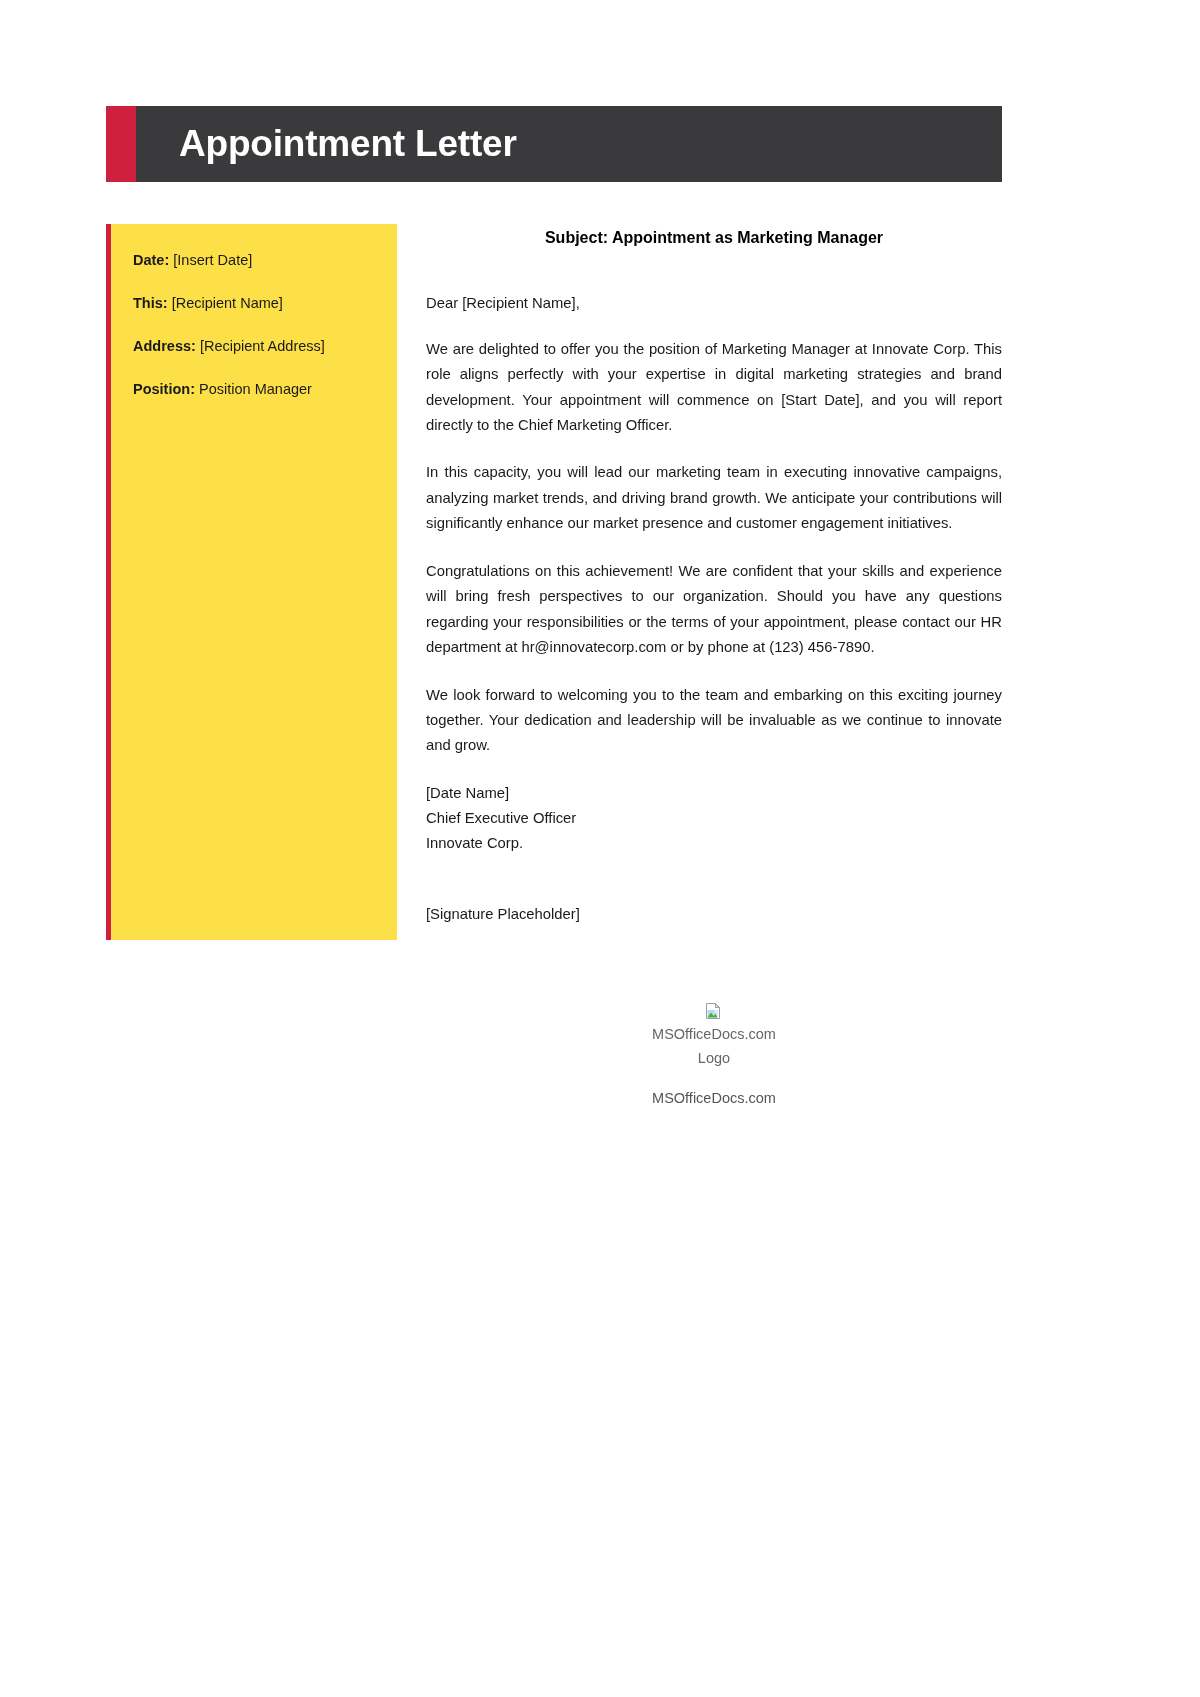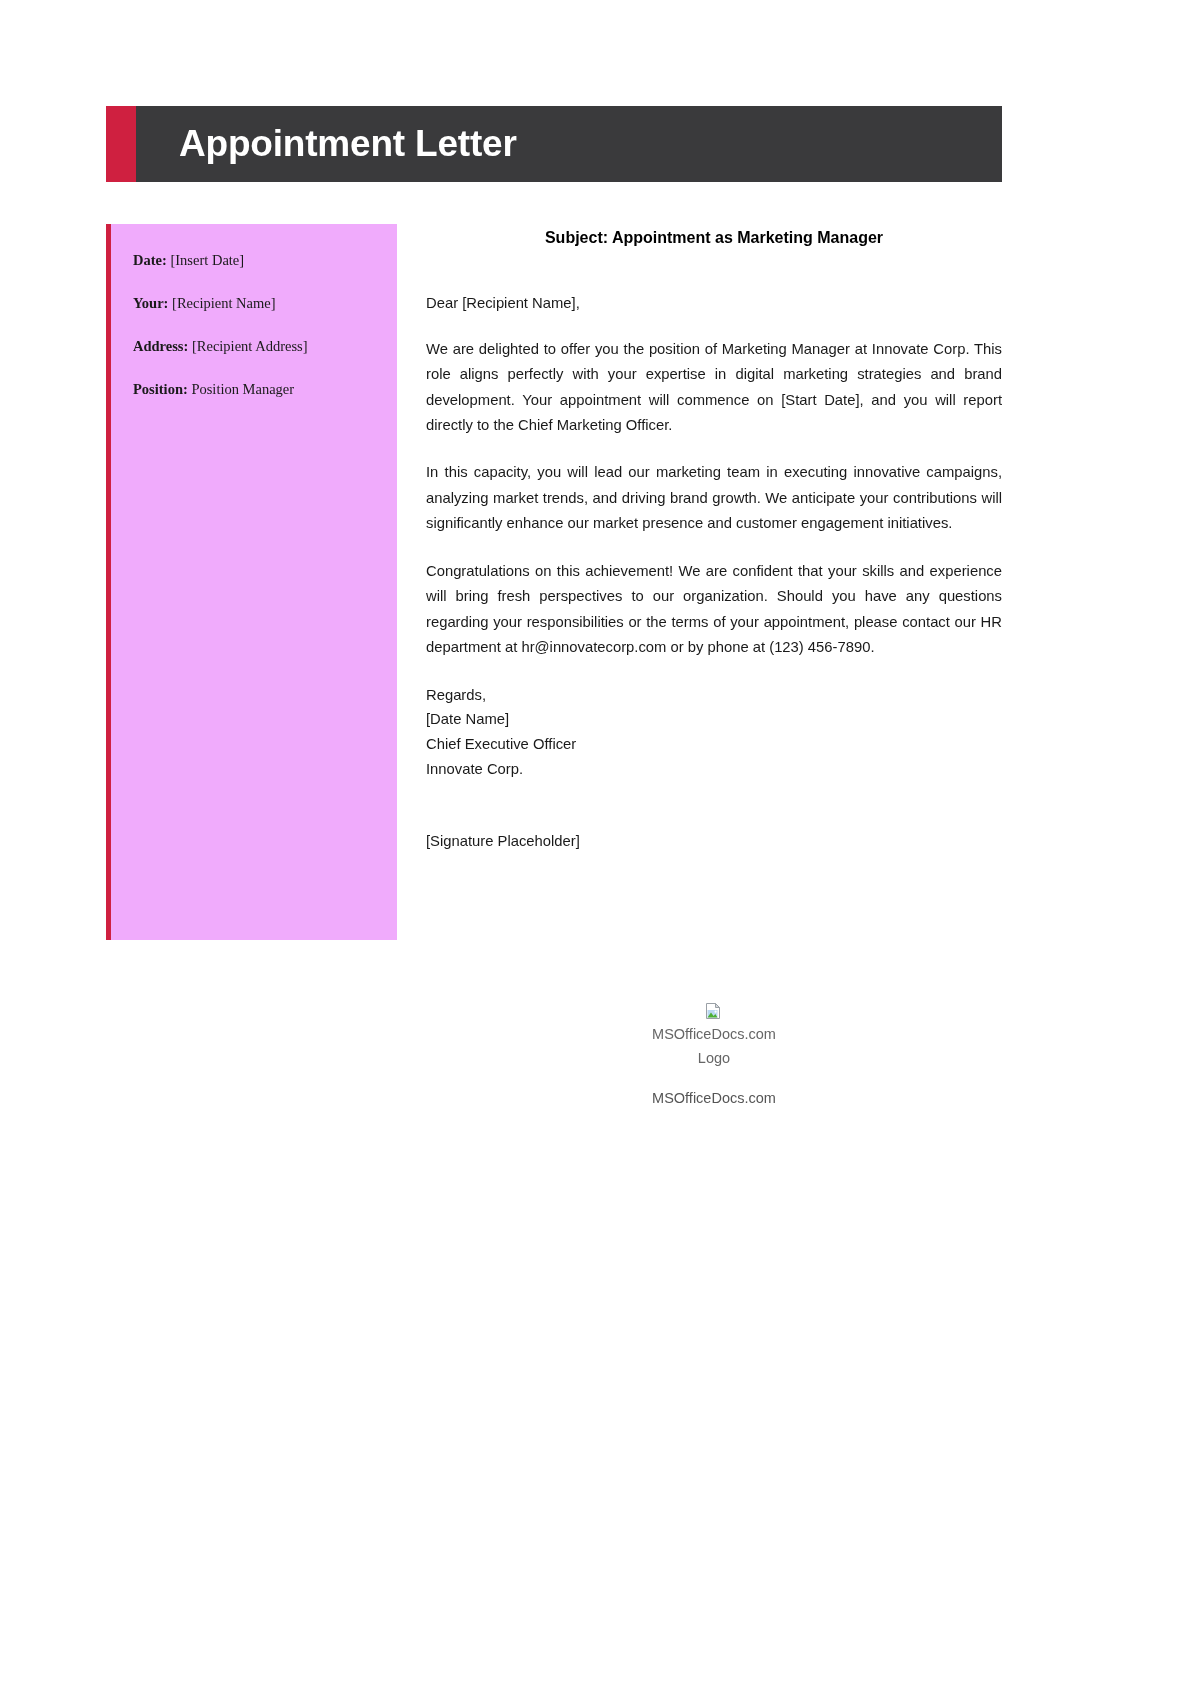--- a/index.html
+++ b/index.html
@@ -60,24 +60,23 @@
     top: 224px;
     width: 896px;
   }
 
   .sidebar {
     position: absolute;
     left: 0px;
     top: 0px;
     width: 291px;
     height: 716px;
-    background: #f0abfc;
+    background: #fde047;
     border-left: 5px solid #cf2040;
     box-sizing: border-box;
-    font-family: Liberation Serif, serif;
   }
   .sidebar-inner {
     padding: 26px 18px 0 22px;
   }
   .meta-row {
     font-size: 14.5px;
     line-height: 1.45;
     color: #1a1a1a;
     margin-bottom: 22px;
   }
@@ -173,21 +172,21 @@
 
     <aside class="sidebar">
       <div class="sidebar-inner">
 
         <div class="meta-row">
           <span class="meta-label">Date:</span>
           <span class="meta-value">[Insert Date]</span>
         </div>
 
         <div class="meta-row">
-          <span class="meta-label">Your:</span>
+          <span class="meta-label">This:</span>
           <span class="meta-value">[Recipient Name]</span>
         </div>
 
         <div class="meta-row">
           <span class="meta-label">Address:</span>
           <span class="meta-value">[Recipient Address]</span>
         </div>
 
         <div class="meta-row">
           <span class="meta-label">Position:</span>
@@ -199,23 +198,23 @@
 
     <main class="letter">
 
       <div class="subject">Subject: Appointment as Marketing Manager</div>
 
       <p class="salutation">Dear [Recipient Name],</p>
 
       <p class="para">We are delighted to offer you the position of Marketing Manager at Innovate Corp. This role aligns perfectly with your expertise in digital marketing strategies and brand development. Your appointment will commence on [Start Date], and you will report directly to the Chief Marketing Officer.</p>
       <p class="para">In this capacity, you will lead our marketing team in executing innovative campaigns, analyzing market trends, and driving brand growth. We anticipate your contributions will significantly enhance our market presence and customer engagement initiatives.</p>
       <p class="para">Congratulations on this achievement! We are confident that your skills and experience will bring fresh perspectives to our organization. Should you have any questions regarding your responsibilities or the terms of your appointment, please contact our HR department at hr@innovatecorp.com or by phone at (123) 456-7890.</p>
+      <p class="para">We look forward to welcoming you to the team and embarking on this exciting journey together. Your dedication and leadership will be invaluable as we continue to innovate and grow.</p>
 
       <div class="signoff">
-        <div>Regards,</div>
         <div>[Date Name]</div>
         <div>Chief Executive Officer</div>
         <div>Innovate Corp.</div>
       </div>
 
       <div class="sig-placeholder">[Signature Placeholder]</div>
 
     </main>
 
     <footer class="footer">

